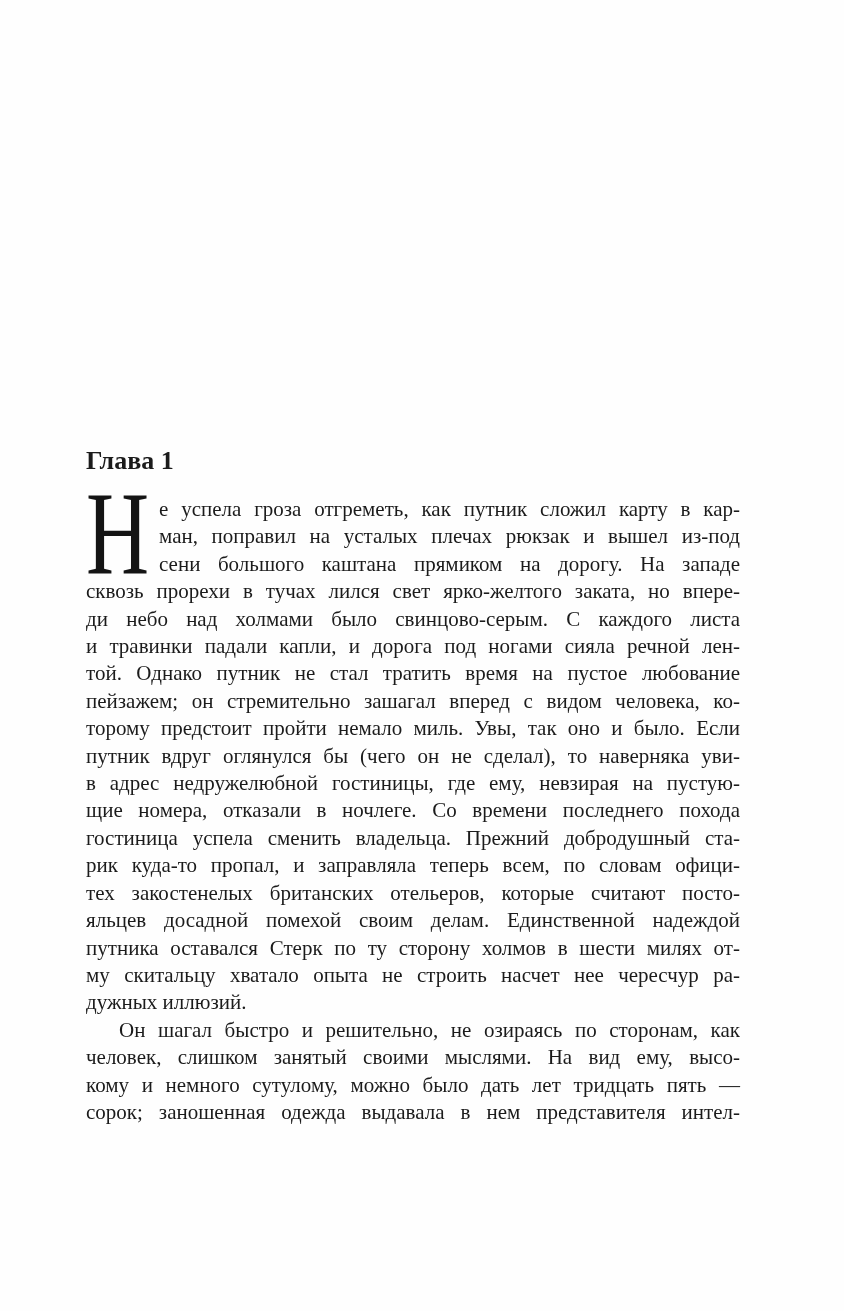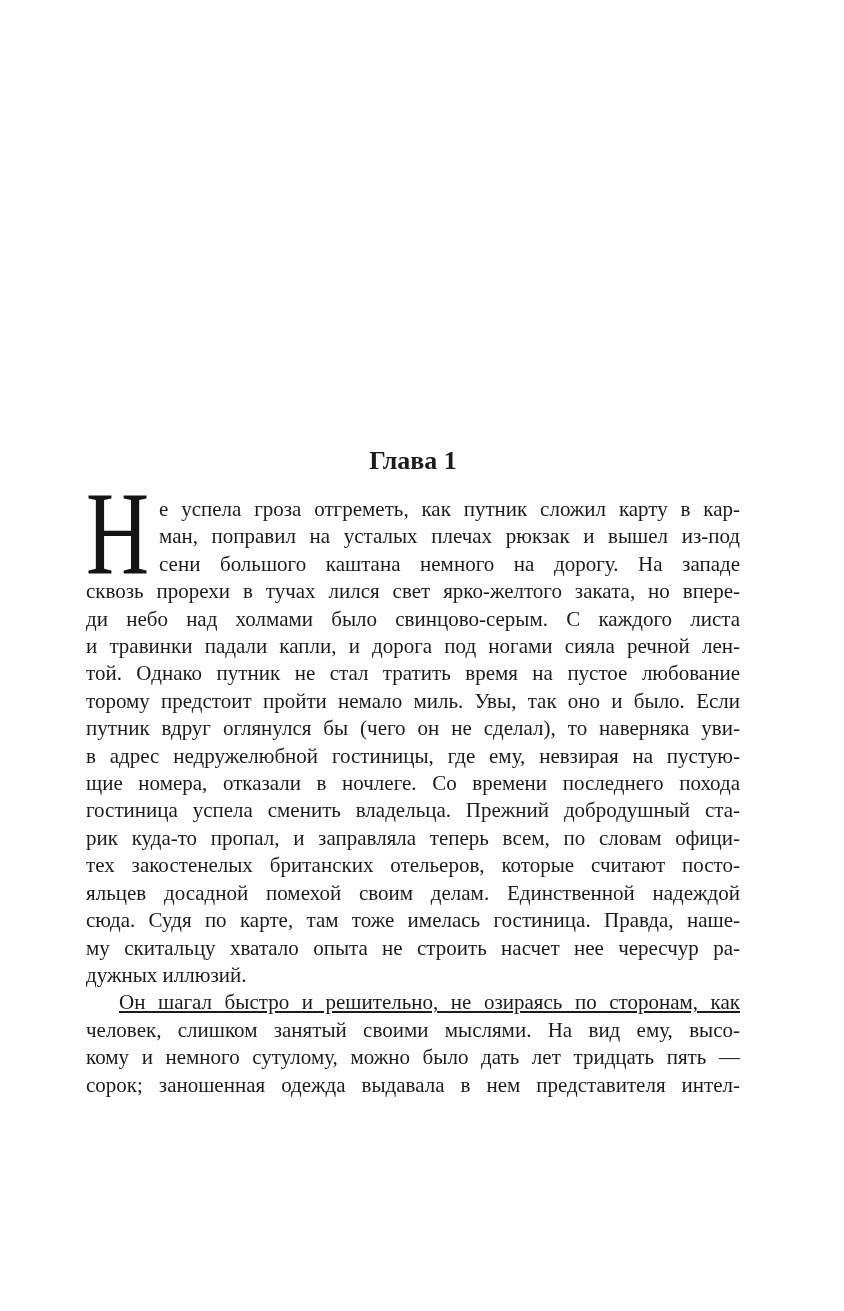--- a/index.html
+++ b/index.html
@@ -21,36 +21,35 @@
     padding-top: 446px;
     box-sizing: border-box;
     background: #fefefe;
   }
   .heading {
     width: 654px;
     margin: 0 0 20px 86px;
     font-size: 26px;
     line-height: 30px;
     font-weight: bold;
-    text-align: center;
   }
   .text-block {
     width: 654px;
     margin-left: 86px;
     font-size: 21px;
     line-height: 27.4px;
   }
   .para { text-align: justify; }
   .line {
     text-align: justify;
     text-align-last: justify;
     white-space: normal;
   }
   .line.no-just { text-align-last: left; }
-  .line.indent { text-indent: 33px; text-decoration: underline; }
+  .line.indent { text-indent: 33px; }
   .dropcap {
     float: left;
     width: 64px;
     height: 82px;
     margin-right: 9px;
     font-size: 118px;
     line-height: 76px;
     font-weight: normal;
     transform: scaleX(0.74);
     transform-origin: 0 50%;
@@ -60,34 +59,35 @@
 </head>
 <body>
 
 <div class="page">
   <h2 class="heading">Глава 1</h2>
   <div class="text-block" id="paragraphs">
       <div class="para">
         <span class="dropcap">Н</span>
         <div class="line">е успела гроза отгреметь, как путник сложил карту в кар-</div>
         <div class="line">ман, поправил на усталых плечах рюкзак и вышел из-под</div>
-        <div class="line">сени большого каштана немного на дорогу. На западе</div>
+        <div class="line">сени большого каштана прямиком на дорогу. На западе</div>
         <div class="line">сквозь прорехи в тучах лился свет ярко-желтого заката, но впере-</div>
         <div class="line">ди небо над холмами было свинцово-серым. С каждого листа</div>
         <div class="line">и травинки падали капли, и дорога под ногами сияла речной лен-</div>
         <div class="line">той. Однако путник не стал тратить время на пустое любование</div>
+        <div class="line">пейзажем; он стремительно зашагал вперед с видом человека, ко-</div>
         <div class="line">торому предстоит пройти немало миль. Увы, так оно и было. Если</div>
         <div class="line">путник вдруг оглянулся бы (чего он не сделал), то наверняка уви-</div>
         <div class="line">в адрес недружелюбной гостиницы, где ему, невзирая на пустую-</div>
         <div class="line">щие номера, отказали в ночлеге. Со времени последнего похода</div>
         <div class="line">гостиница успела сменить владельца. Прежний добродушный ста-</div>
         <div class="line">рик куда-то пропал, и заправляла теперь всем, по словам офици-</div>
         <div class="line">тех закостенелых британских отельеров, которые считают посто-</div>
         <div class="line">яльцев досадной помехой своим делам. Единственной надеждой</div>
-        <div class="line">сюда. Судя по карте, там тоже имелась гостиница. Правда, наше-</div>
+        <div class="line">путника оставался Стерк по ту сторону холмов в шести милях от-</div>
         <div class="line">му скитальцу хватало опыта не строить насчет нее чересчур ра-</div>
         <div class="line no-just">дужных иллюзий.</div>
       </div>
       <div class="para">
         <div class="line indent">Он шагал быстро и решительно, не озираясь по сторонам, как</div>
         <div class="line">человек, слишком занятый своими мыслями. На вид ему, высо-</div>
         <div class="line">кому и немного сутулому, можно было дать лет тридцать пять —</div>
         <div class="line">сорок; заношенная одежда выдавала в нем представителя интел-</div>
       </div>
     </div>

